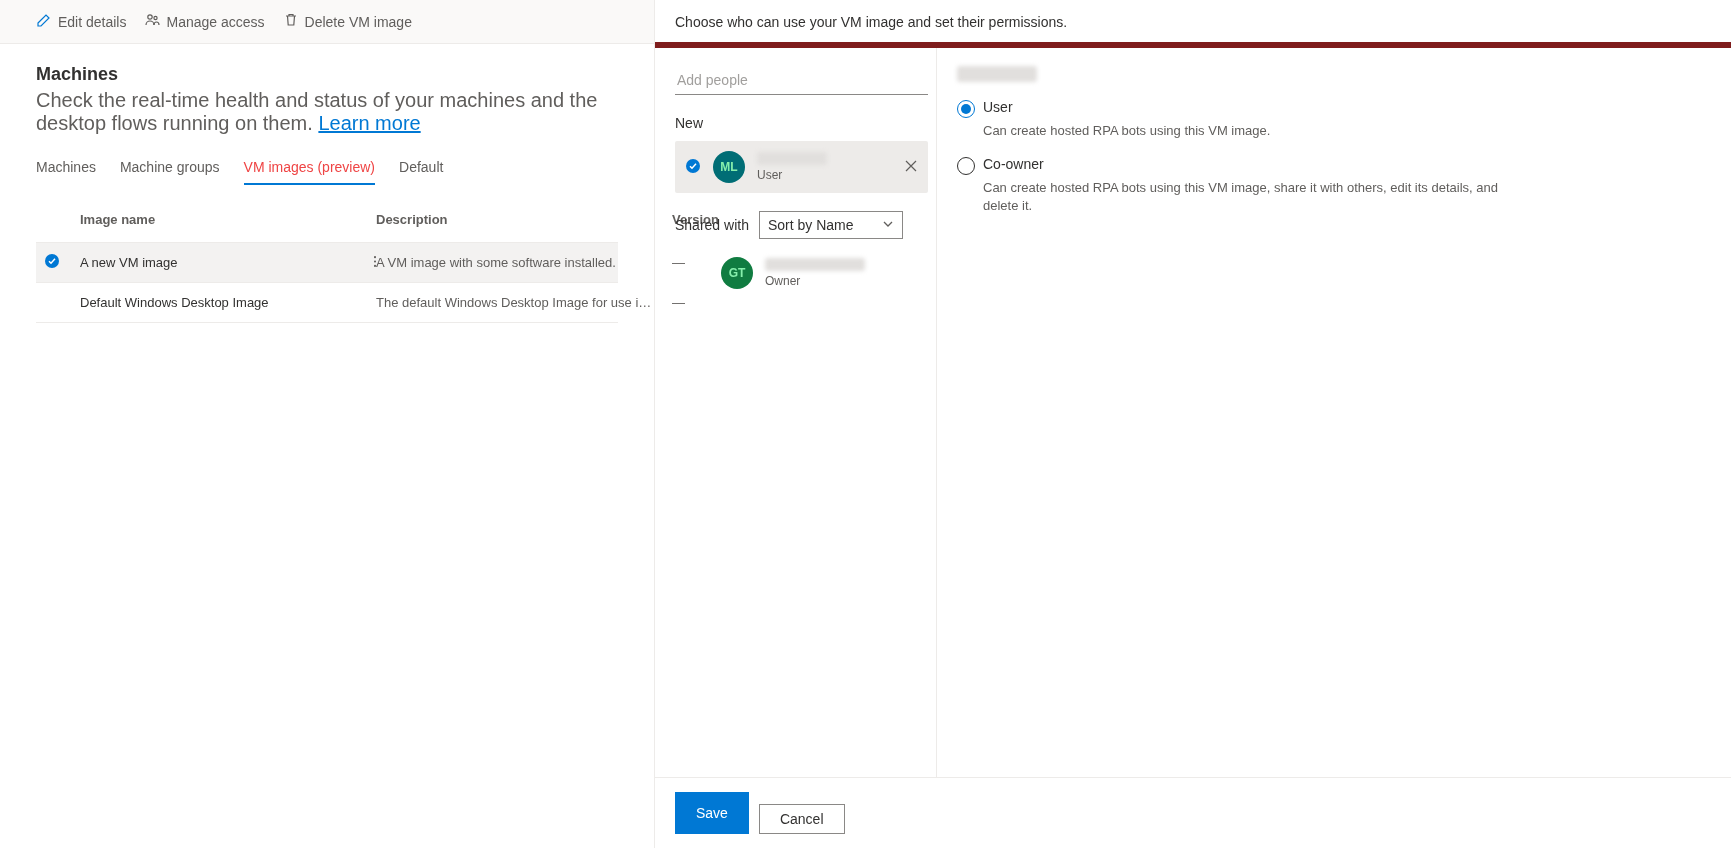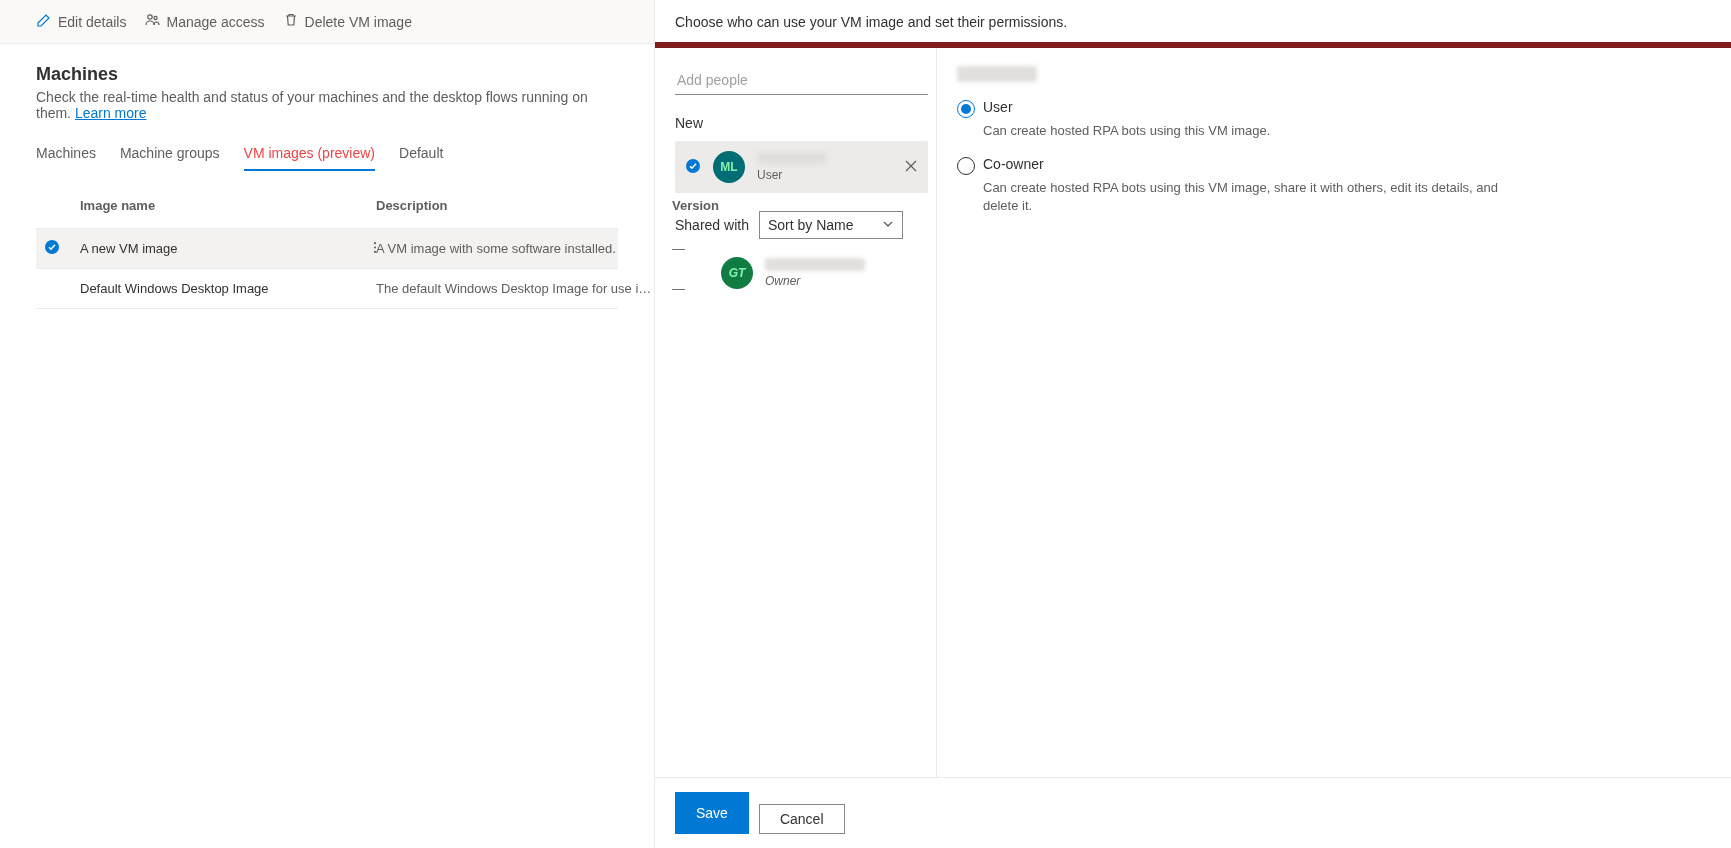--- a/index.html
+++ b/index.html
@@ -40,21 +40,21 @@
 .content-area {
   padding: 20px 36px 0 36px;
 }
 h1.page-title {
   font-size: 18px;
   font-weight: 600;
   color: #323130;
   margin-bottom: 4px;
 }
 .page-subtitle {
-  font-size: 14px;
+  font-size: 20px;
   color: #605e5c;
   margin-bottom: 16px;
 }
 .page-subtitle a { color: #0078d4; text-decoration: underline; }
 .tabs {
   display: flex;
   gap: 24px;
   border-bottom: none;
   margin-bottom: 18px;
 }
@@ -322,21 +322,21 @@
         <div class="sort-select">
           <span>Sort by Name</span>
           <span>
             <svg viewBox="0 0 12 12" fill="none" stroke="#605e5c" stroke-width="1.3">
                 <path d="M2 4l4 4 4-4"></path>
               </svg>
           </span>
         </div>
       </div>
 
-      <div class="person-card" style="padding-left:46px;font-style:italic;">
+      <div class="person-card" style="padding-left:46px;">
         <div class="avatar green">GT</div>
         <div class="person-text">
           <div class="person-name"><span class="blurred-name" style="width:100px;"></span></div>
           <div class="person-role">Owner</div>
         </div>
       </div>
     </div>
 
     <div class="perm-col">
       <div class="perm-name-blur"></div>

